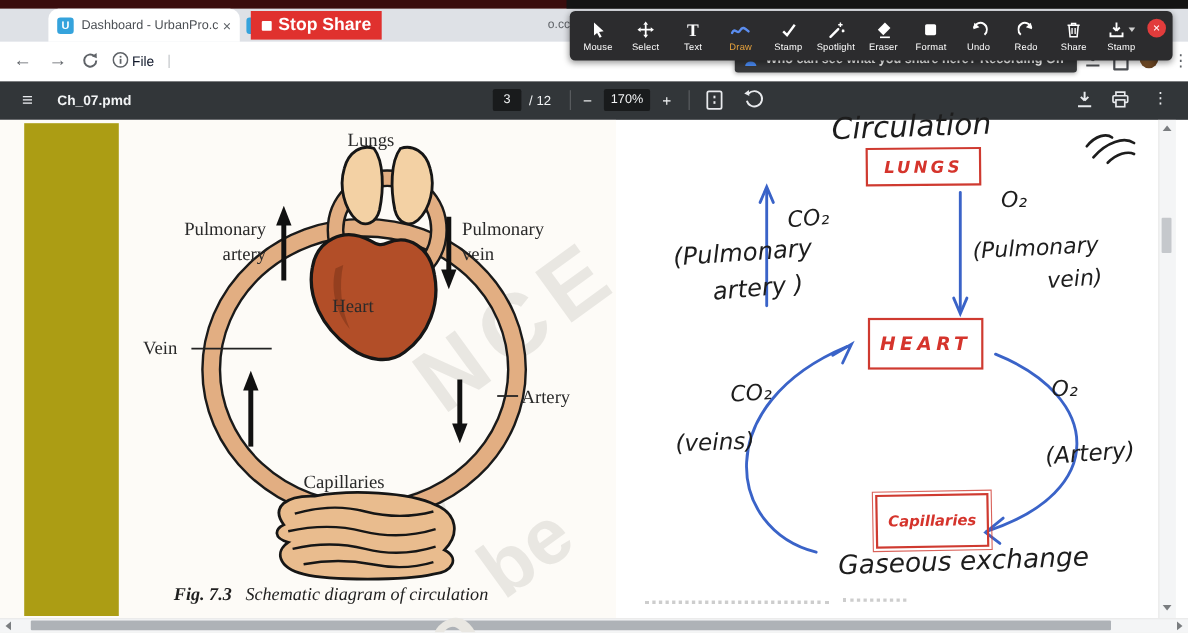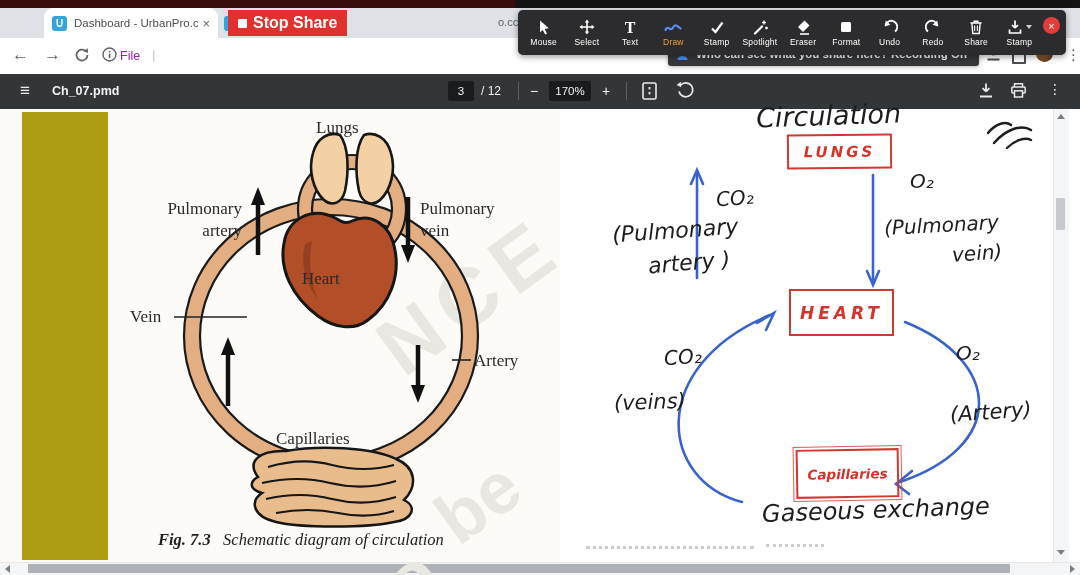--- a/index.html
+++ b/index.html
@@ -22,21 +22,21 @@
   
   .sharebar{left:228px;top:10px;height:26px;display:flex;z-index:4;}
   .sharegreen{background:#2eb84e;display:flex;align-items:center;gap:8px;padding:0 12px;width:170px;}
   .sharegreen .txt{font-size:11.5px;font-weight:bold;color:#0d2b14;white-space:nowrap;}
   .sharered{background:#e0312e;display:flex;align-items:center;gap:6px;padding:0 10px;}
   .sharered .txt{font-size:16px;font-weight:bold;color:#fff;white-space:nowrap;}
   .stopsq{width:9px;height:9px;background:#fff;border-radius:1px;}
   
   .addrbar{left:0;top:38px;width:1080px;height:36px;background:#fff;border-bottom:1px solid #e3e3e3;}
   .navic{font-size:17px;color:#5f6368;top:45px;}
-  .urltxt{left:120px;top:49px;font-size:12.5px;color:#a21caf;}
+  .urltxt{left:120px;top:49px;font-size:12.5px;color:#0f172a;}
   .urlsep{left:152px;top:47px;color:#c4c7cb;font-size:13px;}
   .url{left:162px;top:49px;font-size:12.5px;color:#202124;}
   .avatar{left:1036px;top:45px;width:17px;height:17px;border-radius:50%;
           background:radial-gradient(circle at 35% 35%,#a4713d,#4d2e14);}
   .winic{left:1012px;top:47px;width:10px;height:13px;border:2px solid #4a4d51;border-radius:1px;}
   
   .tooltip{left:668px;top:42px;height:24px;background:#37383a;border-radius:3px;z-index:6;
            display:flex;align-items:center;gap:7px;padding:0 12px 0 8px;box-shadow:0 1px 4px rgba(0,0,0,.3);}
   .tooltip .txt{color:#fff;font-size:11.5px;font-weight:bold;white-space:nowrap;}
   

